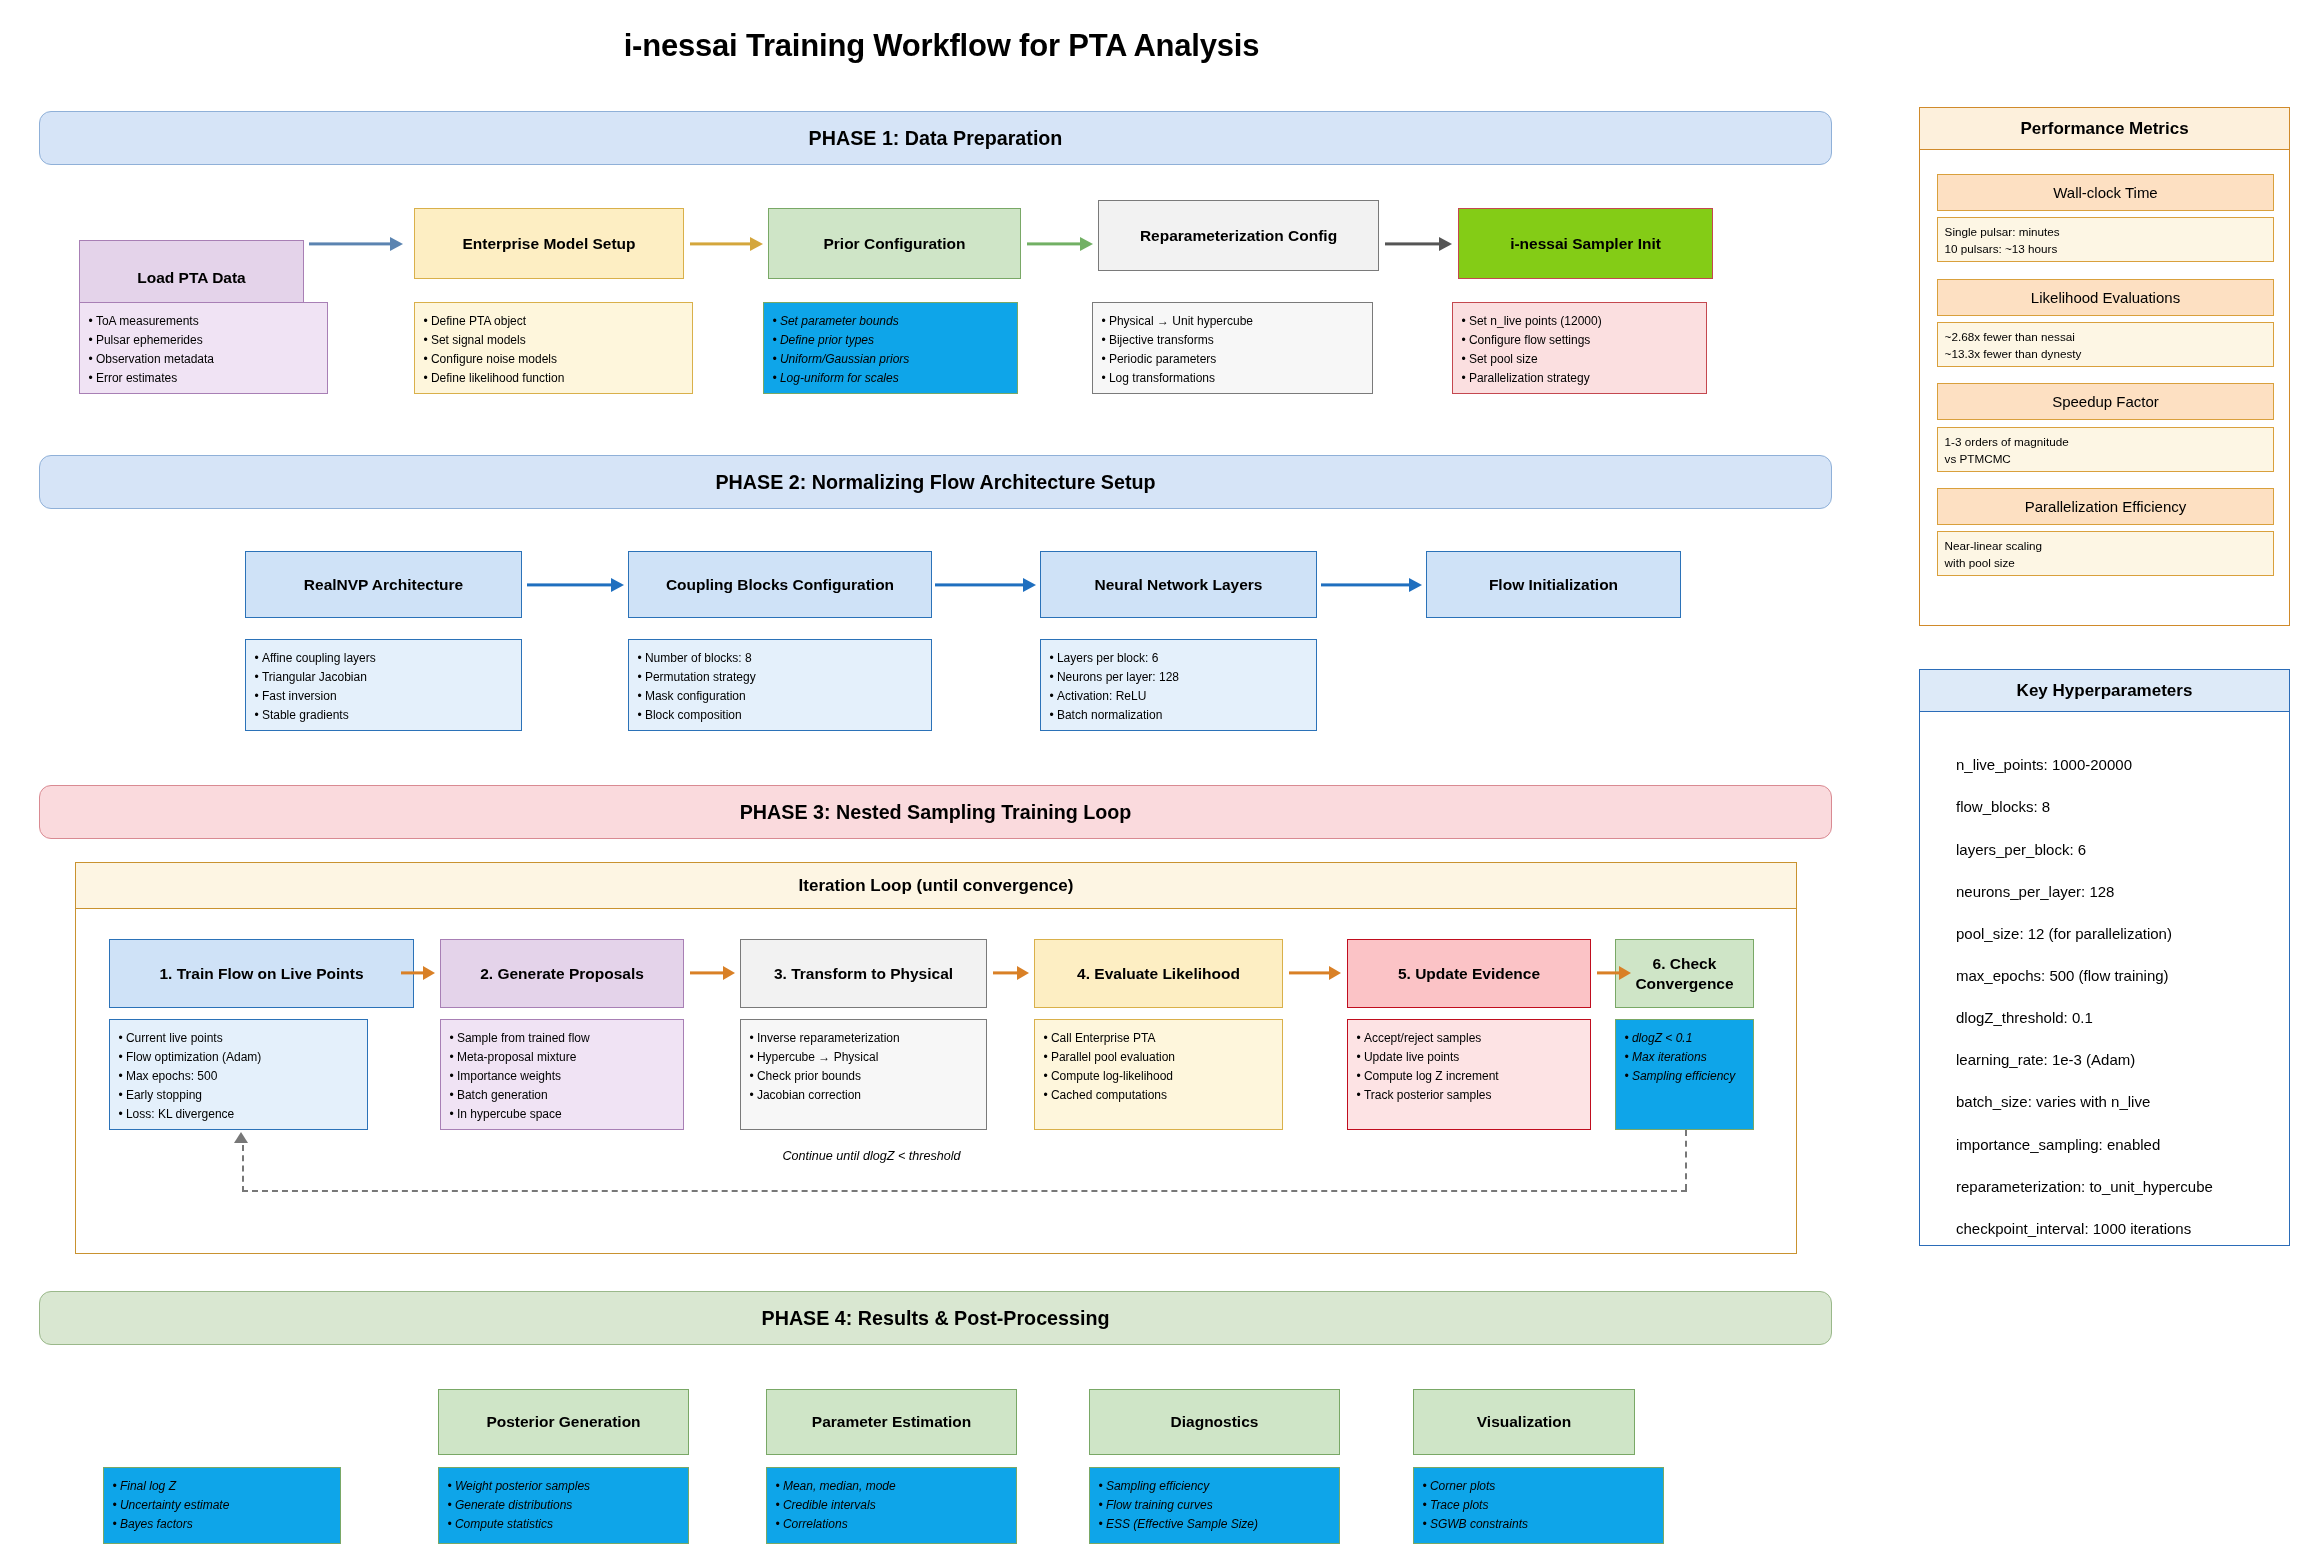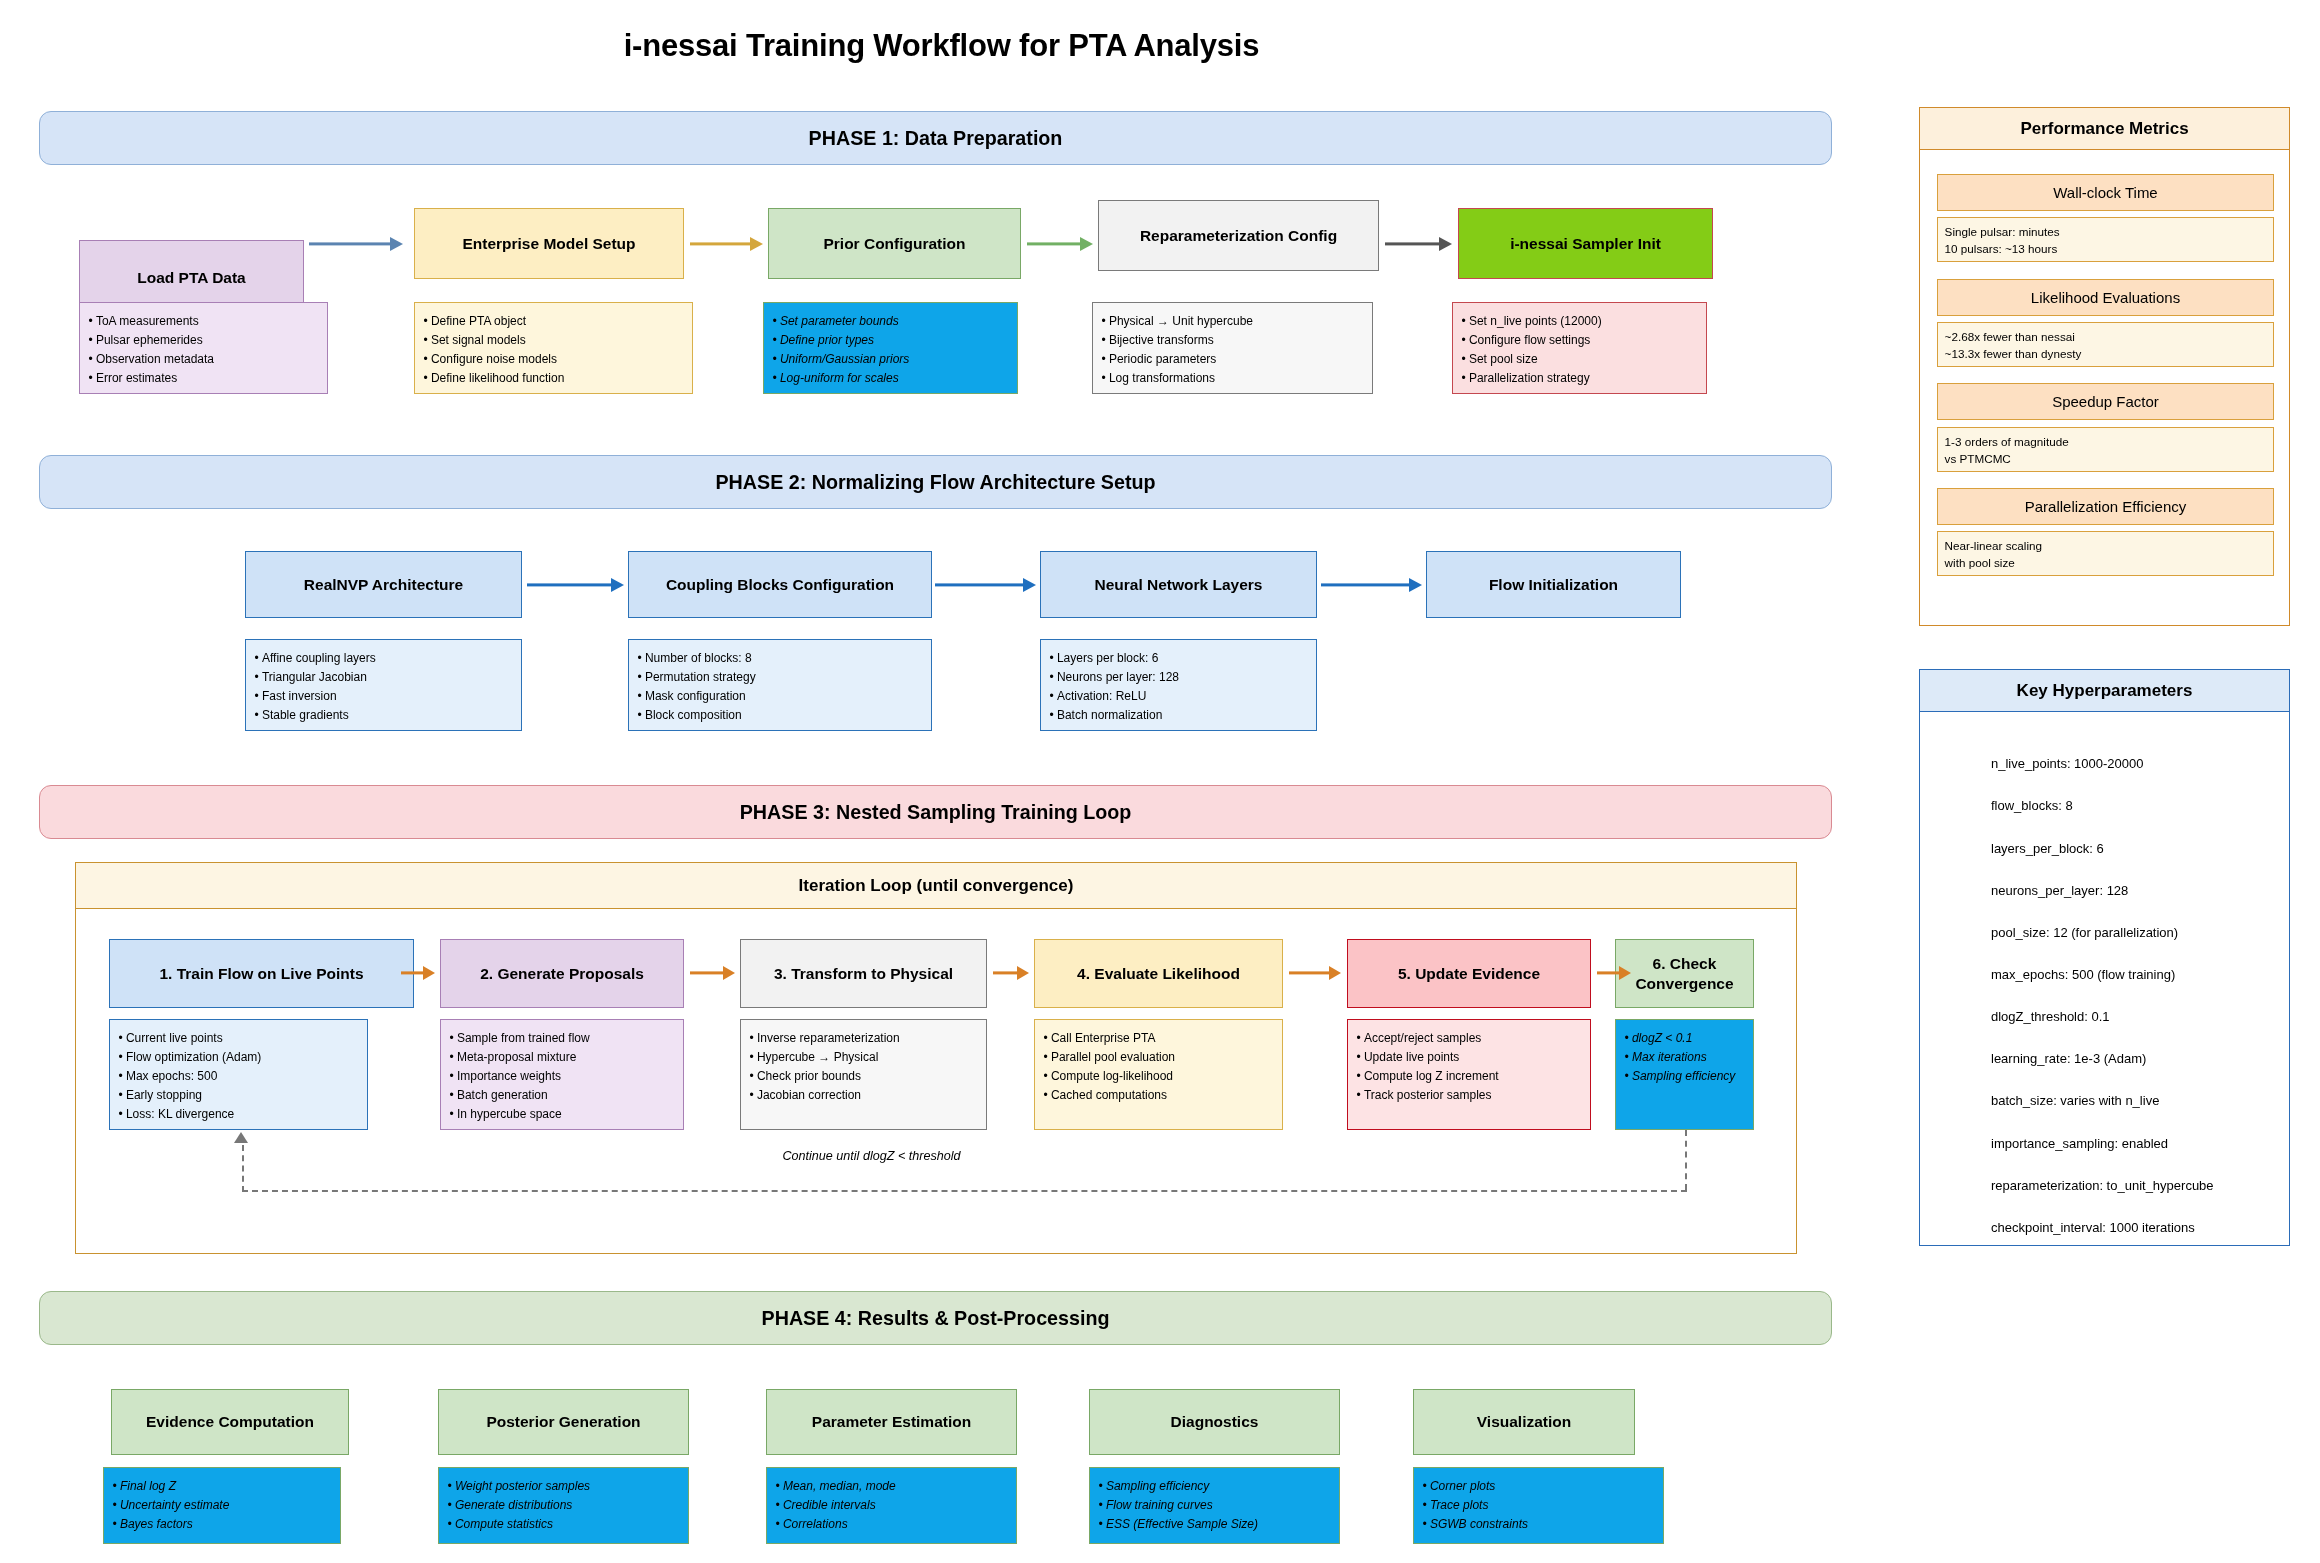--- a/index.html
+++ b/index.html
@@ -127,21 +127,21 @@
     display:flex;align-items:center;justify-content:center;
     font-size:15px;
   }
   .metric-body{
     position:absolute;box-sizing:border-box;
     background:#fdf6e4;border:1.2px solid #d9a03c;
     font-size:11.7px;line-height:1.45;
     padding:5.6px 6.6px;
   }
   .hyper-item{
-    position:absolute;font-size:13px;white-space:nowrap;margin-left:35px;
+    position:absolute;font-size:15px;white-space:nowrap;
   }
 </style>
 </head>
 <body>
 
 <div class="canvas">
 
   <div class="main-title">i-nessai Training Workflow for PTA Analysis</div>
 
   <div class="phase-banner phase-1" style="left:39px;top:111px;width:1793px;height:54px;">PHASE 1: Data Preparation</div>
@@ -340,21 +340,20 @@
   </div>
 
   <div class="dash-v" style="left:1685px;top:1130px;height:60px;"></div>
   <div class="dash-h" style="left:242px;top:1190px;width:1445px;"></div>
   <div class="dash-v" style="left:242px;top:1145px;height:47px;"></div>
   <div class="up-arrow" style="left:234px;top:1132px;"></div>
   <div class="loop-caption" style="left:656px;top:1149px;width:431px;">Continue until dlogZ &lt; threshold</div>
 
   <div class="phase-banner phase-4" style="left:39px;top:1291px;width:1793px;height:54px;">PHASE 4: Results &amp; Post-Processing</div>
 
-  <div class="node c-green" style="left:111px;top:1389px;width:238px;height:66px;">Evidence Computation</div>
   <div class="node c-green" style="left:438px;top:1389px;width:251px;height:66px;">Posterior Generation</div>
   <div class="node c-green" style="left:766px;top:1389px;width:251px;height:66px;">Parameter Estimation</div>
   <div class="node c-green" style="left:1089px;top:1389px;width:251px;height:66px;">Diagnostics</div>
   <div class="node c-green" style="left:1413px;top:1389px;width:222px;height:66px;">Visualization</div>
 
   <div class="detail c-green-l" style="left:103px;top:1467px;width:238px;height:77px;">
     <ul>
       <li>Final log Z</li>
       <li>Uncertainty estimate</li>
       <li>Bayes factors</li>

